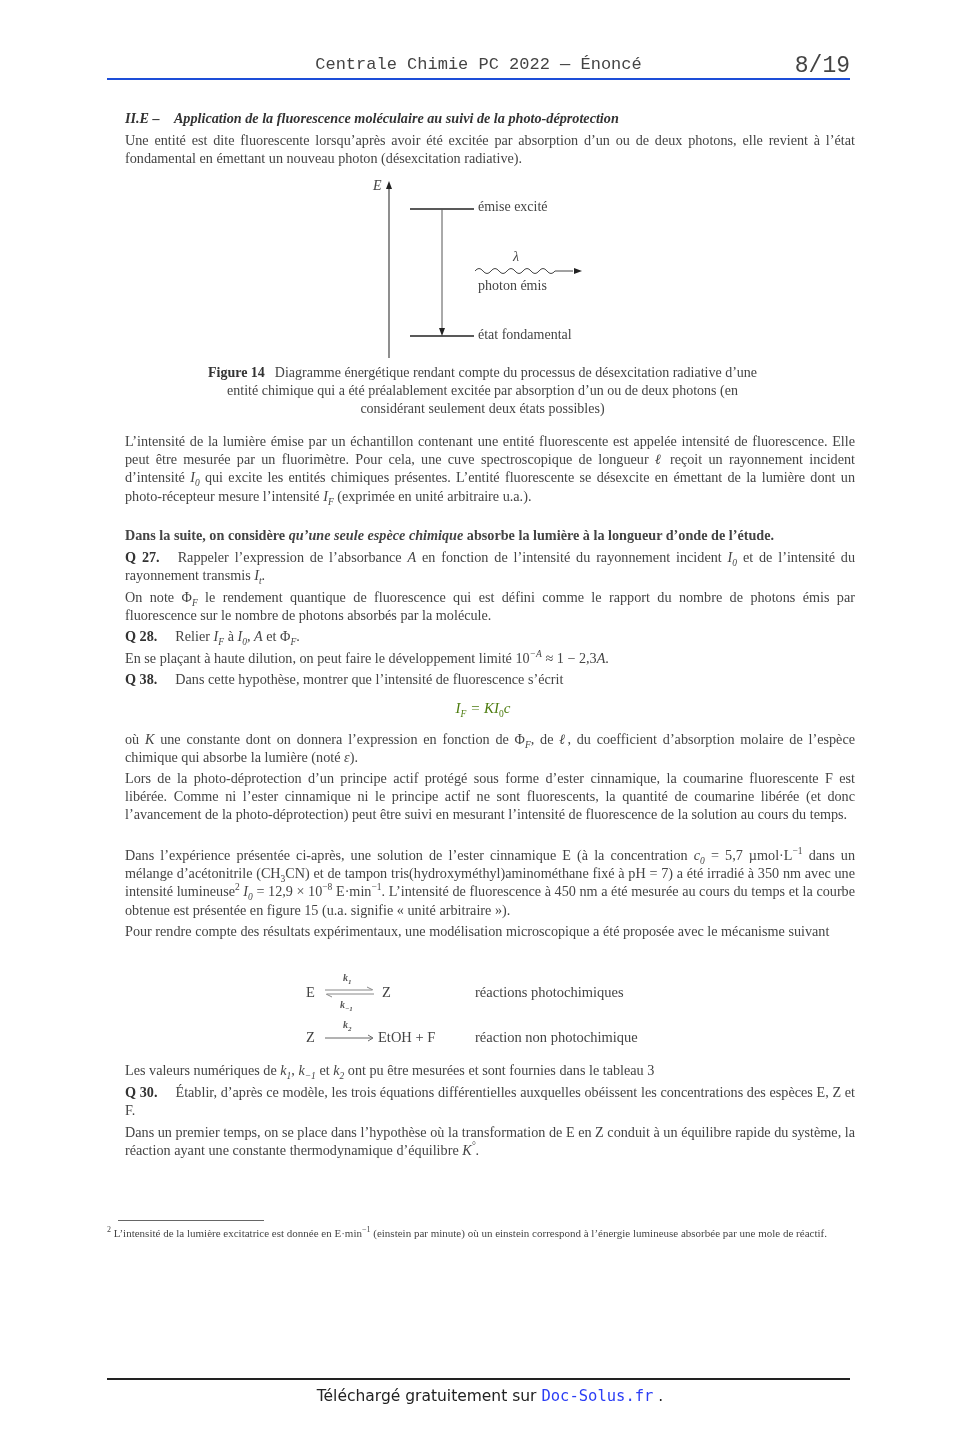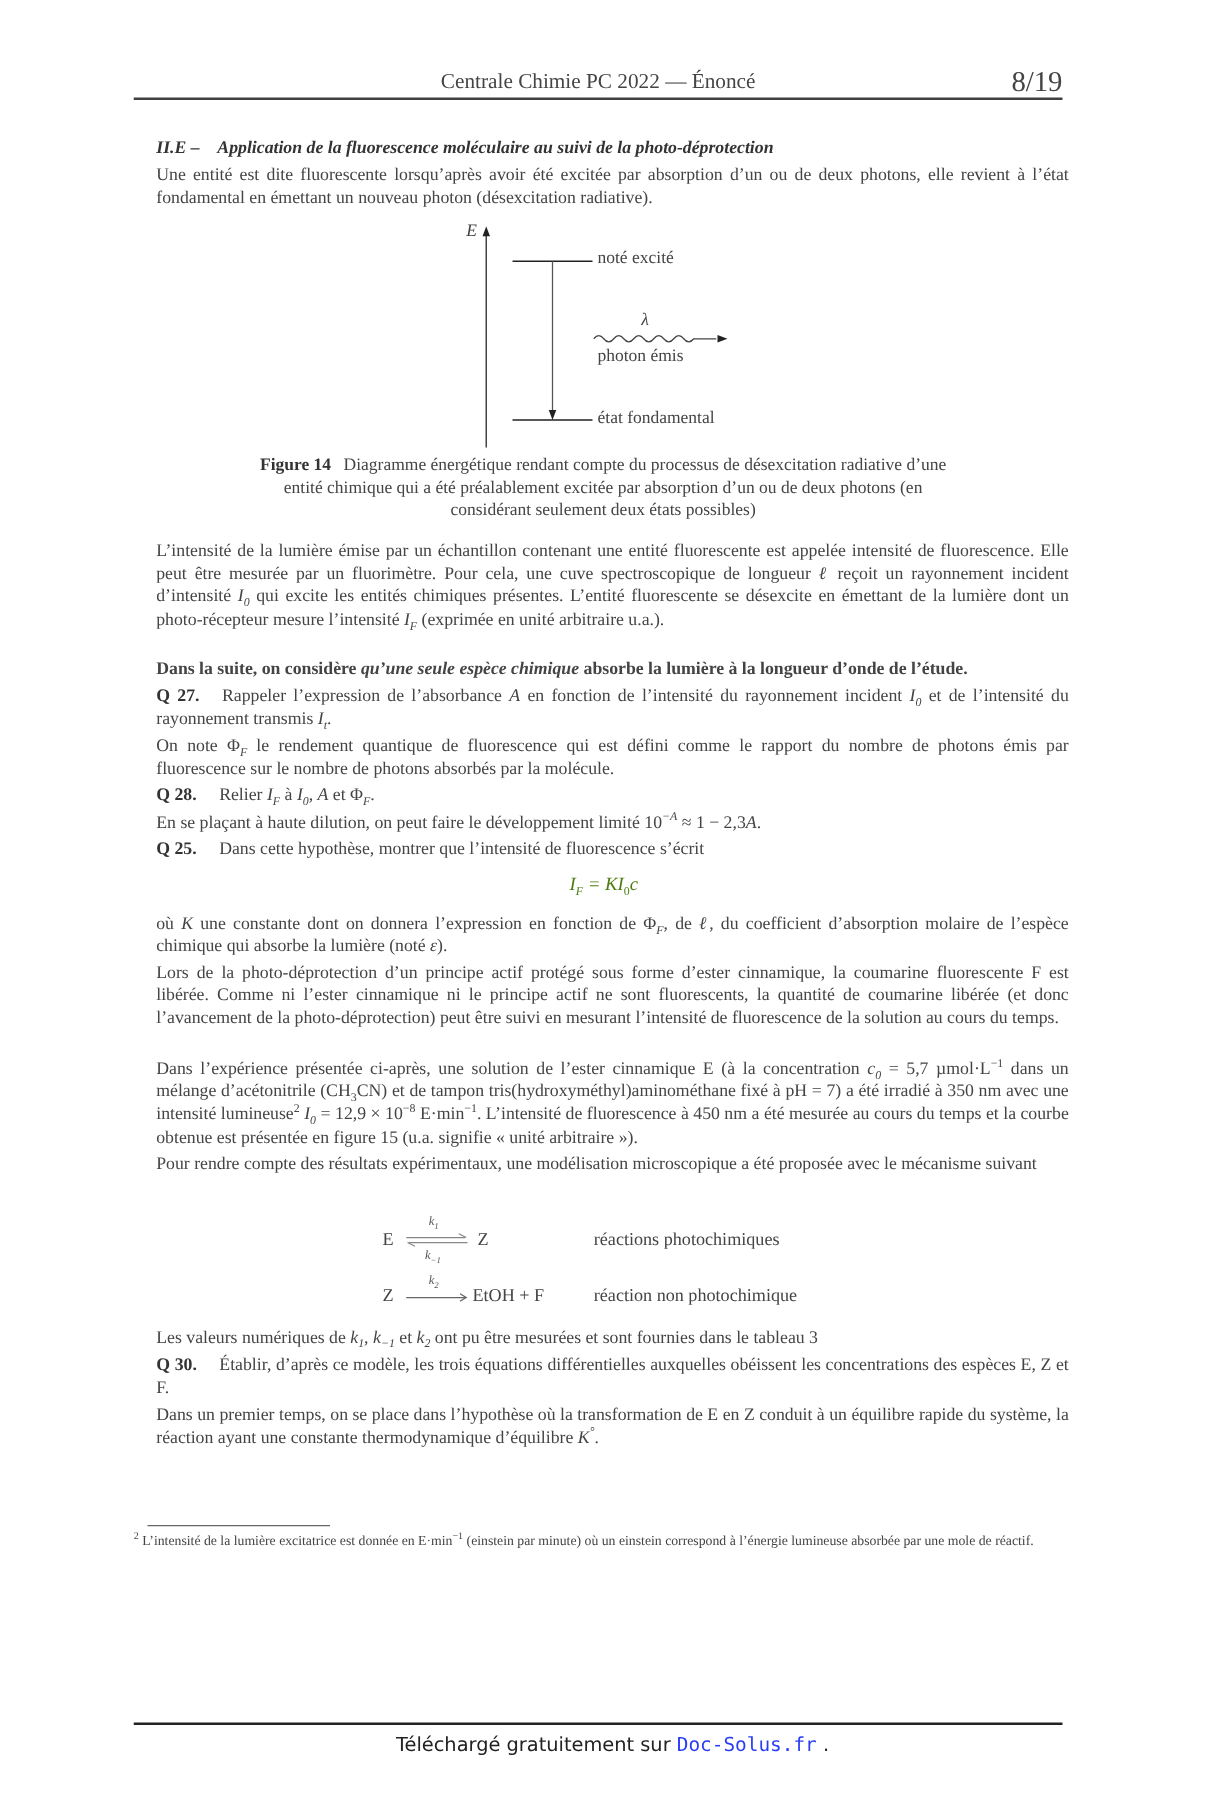--- a/index.html
+++ b/index.html
@@ -1,31 +1,31 @@
 <!DOCTYPE html>
 <html><head>
 <meta charset="utf-8">
 <style>
   html, body { margin: 0; padding: 0; background: #ffffff; }
   body { width: 980px; height: 1441px; position: relative; overflow: hidden;
          font-family: "DejaVu Serif", "Liberation Serif", serif; color: #3a3a3a; }
   .serif { font-family: "Liberation Serif", "DejaVu Serif", serif; }
-  .page-header { position: absolute; left: 107px; top: 52px; width: 743px; height: 26px; border-bottom: 2px solid #404040; }
+  .page-header { position: absolute; left: 107px; top: 52px; width: 743px; height: 26px; border-bottom: 2px solid #1d4ed8; font-family: Liberation Mono, monospace; }
   .header-title { position: absolute; left: 0; right: 0; top: 3px; text-align: center; font-size: 17px; color: #444; }
   .page-number { position: absolute; right: 0; top: 1px; font-size: 23px; color: #444; }
   .p { position: absolute; left: 125px; width: 730px; font-size: 14.2px; line-height: 18.2px; text-align: justify; color: #444; }
   .section-title { font-weight: bold; font-style: italic; color: #333; }
   .q { font-weight: bold; color: #333; margin-right: 18px; }
   i.m { font-style: italic; }
   sub, sup { font-size: 9.5px; line-height: 0; }
   .fig-caption { position: absolute; left: 200px; width: 565px; text-align: center; font-size: 14px; line-height: 18.2px; color: #444; }
   .fig-caption b { color: #333; margin-right: 10px; }
   .eq { position: absolute; left: 118px; width: 730px; text-align: center; font-size: 15px; color: #4d7c0f; }
   .mech { position: absolute; font-size: 14.5px; color: #444; }
-  .k { position: absolute; font-size: 10px; font-style: italic; color: #555; }
+  .k { position: absolute; font-size: 10px; font-style: italic; color: #555; font-weight: bold; }
   .footnote-rule { position: absolute; left: 118px; top: 1220px; width: 146px; border-top: 1px solid #666; }
   .footnote { position: absolute; left: 107px; top: 1226px; width: 742px; font-size: 11px; line-height: 14.5px; color: #444; }
   .footnote sup { font-size: 8px; }
   .footer-rule { position: absolute; left: 107px; top: 1378px; width: 743px; border-top: 2px solid #222; }
   .footer { position: absolute; left: 0; width: 980px; top: 1387px; text-align: center; font-family: "DejaVu Sans", sans-serif; font-size: 15.5px; color: #222; }
   .footer .link { font-family: "DejaVu Sans Mono", monospace; color: #2a3df5; margin-top: 33px; }
 </style>
 </head>
 <body>
 
@@ -44,21 +44,21 @@
   <line x1="29" y1="186" x2="29" y2="14" stroke="#444" stroke-width="1.2"></line>
   <polygon points="29,9 26,17 32,17" fill="#222"></polygon>
   <line x1="50" y1="37" x2="114" y2="37" stroke="#222" stroke-width="1.3"></line>
   <line x1="50" y1="164" x2="114" y2="164" stroke="#222" stroke-width="1.3"></line>
   <line x1="82" y1="37" x2="82" y2="158" stroke="#555" stroke-width="1"></line>
   <polygon points="82,164 79,156 85,156" fill="#222"></polygon>
   <path d="M115,99 q4,-5 8,0 t8,0 t8,0 t8,0 t8,0 t8,0 t8,0 t8,0 t8,0 t8,0 l18,0" fill="none" stroke="#444" stroke-width="1"></path>
   <polygon points="222,99 214,96 214,102" fill="#222"></polygon>
 </svg>
 <div class="serif" style="position:absolute; left:373px; top:178px; font-style:italic; font-size:14px; color:#444;">E</div>
-<div class="serif" style="position:absolute; left:478px; top:199px; font-size:14px; color:#444;">noté excité</div>
+<div class="serif" style="position:absolute; left:478px; top:199px; font-size:14px; color:#444;">émise excité</div>
 <div class="serif" style="position:absolute; left:513px; top:249px; font-style:italic; font-size:14px; color:#444;">λ</div>
 <div class="serif" style="position:absolute; left:478px; top:278px; font-size:14px; color:#444;">photon émis</div>
 <div class="serif" style="position:absolute; left:478px; top:327px; font-size:14px; color:#444;">état fondamental</div>
 
 <div class="fig-caption serif" style="top:364px;">
   <b>Figure 14</b><span>Diagramme énergétique rendant compte du processus de désexcitation radiative d’une entité chimique qui a été préalablement excitée par absorption d’un ou de deux photons (en considérant seulement deux états possibles)</span>
 </div>
 
 <div class="p serif" style="top:432px;">
   <span>L’intensité de la lumière émise par un échantillon contenant une entité fluorescente est appelée intensité de fluorescence. Elle peut être mesurée par un fluorimètre. Pour cela, une cuve spectroscopique de longueur </span><i class="m">ℓ</i><span> reçoit un rayonnement incident d’intensité </span><i class="m">I<sub>0</sub></i><span> qui excite les entités chimiques présentes. L’entité fluorescente se désexcite en émettant de la lumière dont un photo-récepteur mesure l’intensité </span><i class="m">I<sub>F</sub></i><span> (exprimée en unité arbitraire u.a.).</span>
@@ -78,21 +78,21 @@
 
 <div class="p serif" style="top:627px;">
   <span class="q">Q 28.</span><span>Relier </span><i class="m">I<sub>F</sub></i><span> à </span><i class="m">I<sub>0</sub></i>, <i class="m">A</i><span> et </span><span>Φ<sub><i>F</i></sub></span>.
 </div>
 
 <div class="p serif" style="top:649px;">
   <span>En se plaçant à haute dilution, on peut faire le développement limité </span><span>10</span><sup><i>−A</i></sup><span> ≈ 1 − 2,3</span><i class="m">A</i>.
 </div>
 
 <div class="p serif" style="top:670px;">
-  <span class="q">Q 25.</span><span>Dans cette hypothèse, montrer que l’intensité de fluorescence s’écrit</span>
+  <span class="q">Q 38.</span><span>Dans cette hypothèse, montrer que l’intensité de fluorescence s’écrit</span>
 </div>
 
 <div class="eq serif" style="top:700px;">
   <i>I</i><sub><i>F</i></sub><span style="font-style:italic;"> = KI</span><sub>0</sub><i>c</i>
 </div>
 
 <div class="p serif" style="top:730px;">
   <span>où </span><i class="m">K</i><span> une constante dont on donnera l’expression en fonction de </span><span>Φ<sub><i>F</i></sub></span><span>, de </span><i class="m">ℓ</i><span>, du coefficient d’absorption molaire de l’espèce chimique qui absorbe la lumière (noté </span><i class="m">ε</i><span>).</span>
 </div>
 

